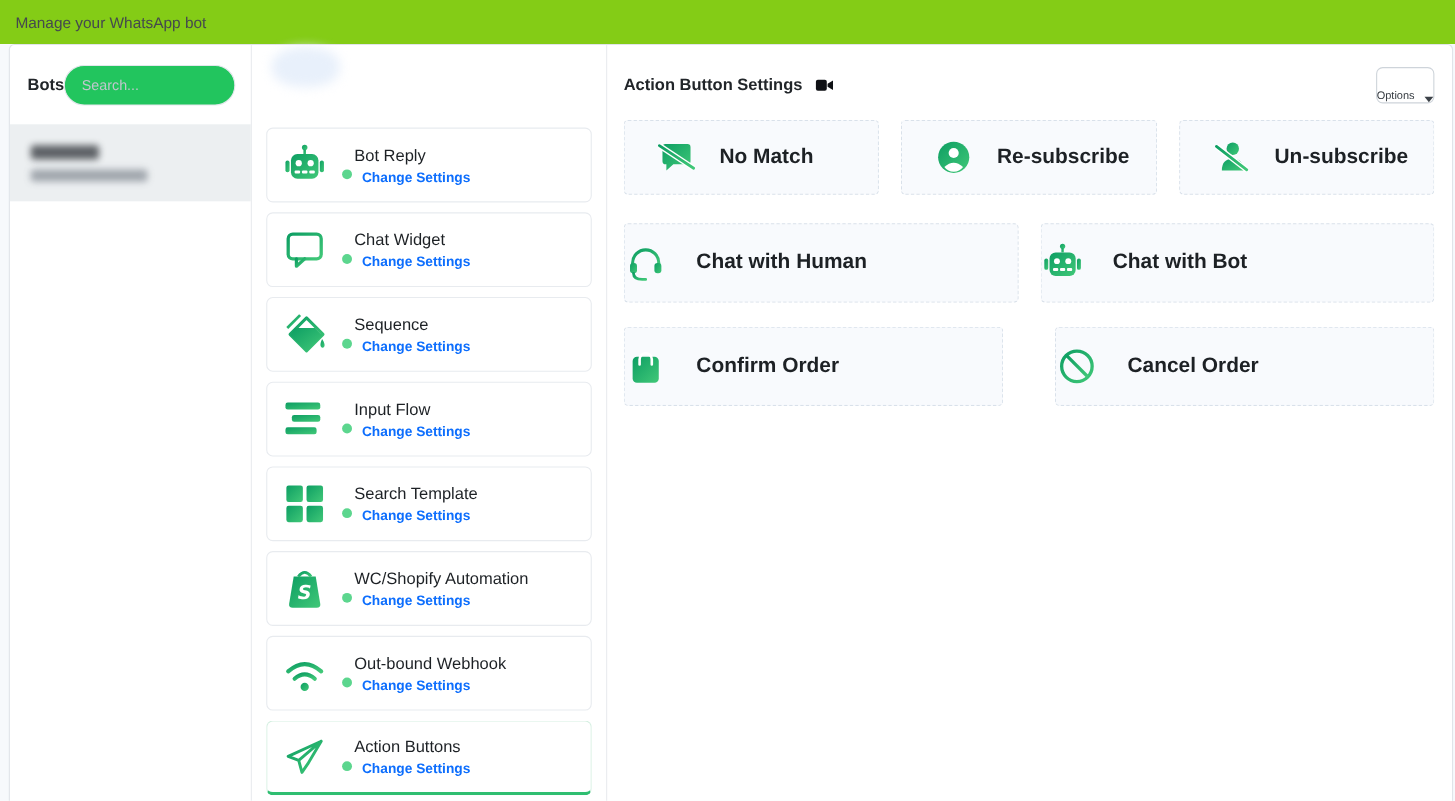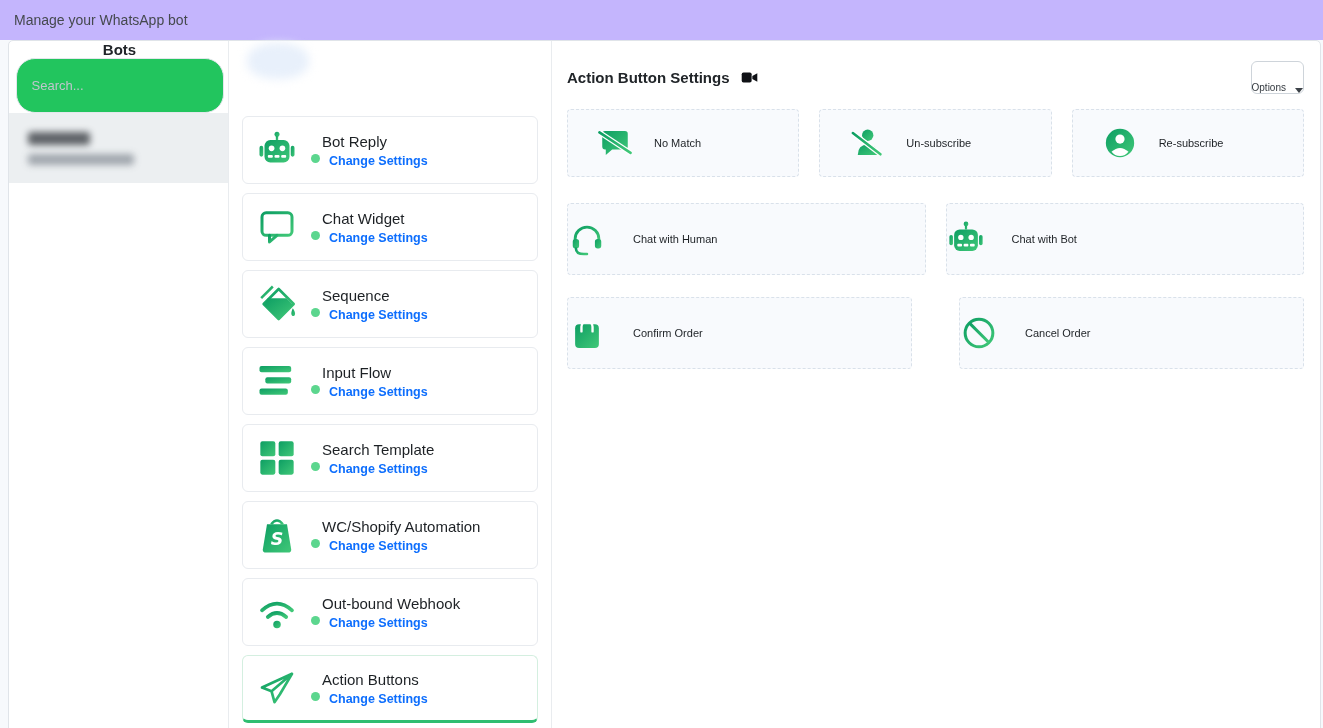--- a/index.html
+++ b/index.html
@@ -7,36 +7,35 @@
   body {
     font-family: "Liberation Sans", sans-serif;
     background: #f7f9fc;
     position: relative;
     color: #212529;
   }
   
   .topbar {
     height: 40px; display: flex; align-items: center;
     padding-left: 14px; font-size: 14px; color: #45494e;
-    background: #c4b5fd;
+    background: #84cc16;
   }
   
   .container {
     position: absolute; left: 8px; top: 40px;
     width: 1313px; height: 700px;
     background: #fff; border: 1px solid #e0e4e9;
     border-radius: 5px 5px 0 0;
     display: flex;
   }
   
   .sidebar { width: 220px; border-right: 1px solid #e9ecef; flex: none; }
   .sidebar-header {
     height: 72px; display: flex; align-items: center; gap: 0;
     padding: 0 14px 0 16px;
-    flex-direction: column;
   }
   .sidebar-title { font-size: 15px; font-weight: 700; color: #212529; }
   .search-input {
     flex: 1; min-width: 0; height: 37px; border: 1px solid #e3e7ec;
     border-radius: 19px; padding: 0 15px; font-size: 13px; outline: none;
     font-family: "Liberation Sans", sans-serif; color: #495057; background: #22c55e;
   }
   .search-input::placeholder { color: #c0c6cd; }
   .bot-item {
     height: 70px; background: #eceff1;
@@ -91,21 +90,21 @@
   .ab-row-2 { grid-template-columns: repeat(2, 1fr); margin-top: 26px; }
   .ab-row-3 { grid-template-columns: repeat(2, 1fr); margin-top: 22px; gap: 47px; }
   .ab-card {
     background: #f8fafd; border: 1px dashed #d9e1ea; border-radius: 4px;
     display: flex; align-items: center; cursor: pointer;
   }
   .ab-row-1 .ab-card { height: 68px; padding-left: 30px; gap: 22px; }
   .ab-row-2 .ab-card, .ab-row-3 .ab-card { height: 72px; gap: 27px; }
   .ai { width: 34px; height: 34px; flex: none; }
   .ab-row-2 .ai, .ab-row-3 .ai { width: 38px; height: 38px; }
-  .ab-label { font-size: 11px; font-weight: 400; color: #1d2125; text-align: center; }
+  .ab-label { font-size: 19px; font-weight: 700; color: #1d2125; text-align: center; }
   .hidden-defs { position: absolute; width: 0; height: 0; }
 </style>
 </head>
 <body>
 
 <svg class="hidden-defs" aria-hidden="true">
   <defs>
     <linearGradient id="gg" x1="0" y1="0" x2="1" y2="1">
       <stop offset="0" stop-color="#0d9e63"></stop>
       <stop offset="1" stop-color="#41c878"></stop>
@@ -334,30 +333,30 @@
 
     <div class="ab-row ab-row-1">
       <div class="ab-card">
         <svg class="ai">
             <use href="#sym-chat-slash"></use>
           </svg>
         <span class="ab-label">No Match</span>
       </div>
       <div class="ab-card">
         <svg class="ai">
+            <use href="#sym-user-circle"></use>
+          </svg>
+        <span class="ab-label">Re-subscribe</span>
+      </div>
+      <div class="ab-card">
+        <svg class="ai">
             <use href="#sym-user-slash"></use>
           </svg>
         <span class="ab-label">Un-subscribe</span>
       </div>
-      <div class="ab-card">
-        <svg class="ai">
-            <use href="#sym-user-circle"></use>
-          </svg>
-        <span class="ab-label">Re-subscribe</span>
-      </div>
     </div>
 
     <div class="ab-row ab-row-2">
       <div class="ab-card">
         <svg class="ai">
             <use href="#sym-headset"></use>
           </svg>
         <span class="ab-label">Chat with Human</span>
       </div>
       <div class="ab-card">

